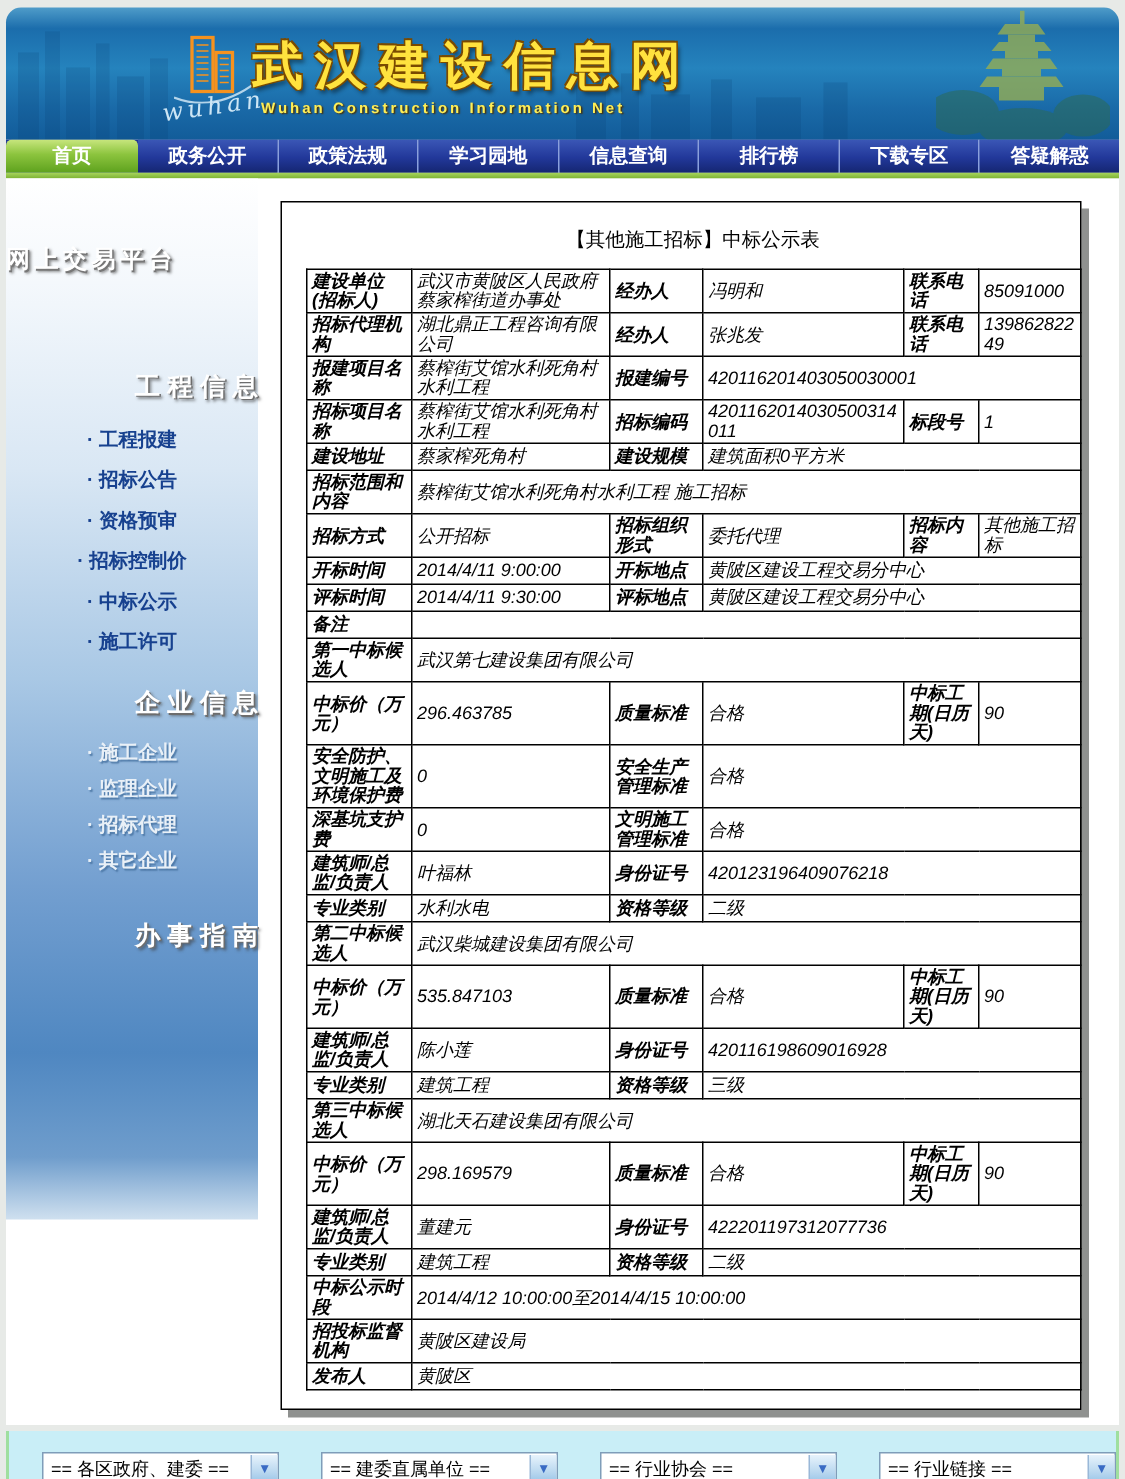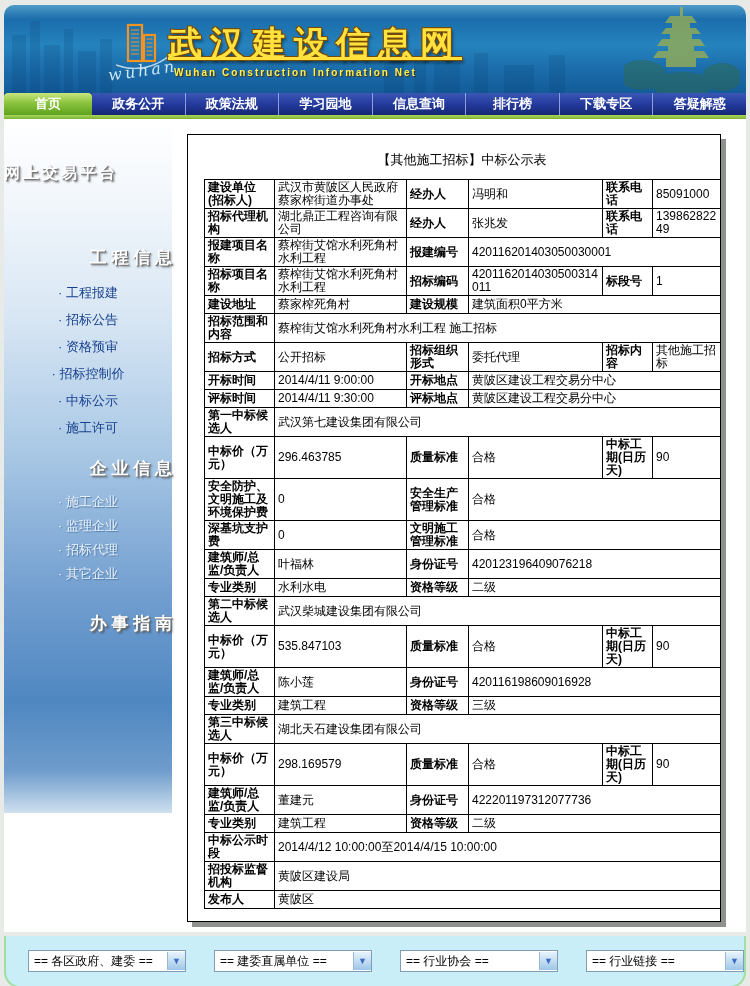--- a/index.html
+++ b/index.html
@@ -18,21 +18,20 @@
   .banner-script{
     position:absolute; left:104px; top:56px;
     font-family:"DejaVu Serif",serif; font-style:italic;
     font-size:16px; color:#cde6f5; letter-spacing:3px;
     transform:rotate(-8deg);
   }
   .banner-title{
     position:absolute; left:164px; top:16px;
     font-size:34px; font-weight:bold; color:#ffe23e; letter-spacing:8px; white-space:nowrap;
     text-shadow:1px 1px 0 #7a4a00,-1px -1px 0 #7a4a00,1px -1px 0 #7a4a00,-1px 1px 0 #7a4a00,2px 3px 3px rgba(0,0,0,.45);
-    text-decoration:underline;
   }
   .banner-subtitle{
     position:absolute; left:170px; top:62px;
     font-size:10px; font-weight:bold; color:#ffee55; letter-spacing:2px; white-space:nowrap;
     text-shadow:1px 1px 1px #4a3000;
   }
   
   .nav{margin:0 4px; height:22px; display:flex; background:#1e3494;}
   .nav-tab{
     flex:1; display:flex; align-items:center; justify-content:center;
@@ -65,35 +64,35 @@
     text-align:right; font-size:17px; font-weight:bold; color:#fff;
     text-shadow:1px 1px 0 #6d6d6d,2px 2px 2px rgba(60,60,60,.6);
     margin-bottom:10px;
   }
   .sb-h-project-info{margin-top:62px;}
   .sb-h-enterprise-info{margin-top:16px;}
   .sb-h-service-guide{margin-top:26px;}
   .sb-h-qa-guide{margin-top:56px;}
   .sb-link{
     height:27px; line-height:27px; text-align:center;
-    font-size:13px; font-weight:normal; color:#17418f; cursor:pointer;
+    font-size:13px; font-weight:bold; color:#17418f; cursor:pointer;
   }
   .sb-link.light{
     height:24px; line-height:24px; color:#e9f0f7;
     text-shadow:1px 1px 1px #4d78a6;
   }
   
   .panel{
     width:534px; background:#fff; border:1px solid #000;
     box-shadow:5px 5px 0 #8f918f; padding-bottom:8px; box-sizing:border-box;padding-left:16px;
   }
   .panel-title{text-align:center; margin:16px 0 10px; font-size:13px; color:#000;}
   table.bid{
     margin:4px auto; border-collapse:collapse; table-layout:fixed;
-    width:516px; font-size:12px; color:#000;
+    width:516px; font-size:12px; color:#000;font-style:italic;
   }
   table.bid td{
     border:1px solid #000; padding:1px 3px; line-height:13px;
     word-break:break-all; vertical-align:middle; height:15px;
   }
   table.bid td.lab{font-weight:bold;}
   
   .bottom-panel{
     margin:4px 4px 0; height:52px; background:#c9eef7;
     border:2px solid #9fdf9f; border-top:none; border-radius:0 0 16px 16px;
@@ -260,20 +259,24 @@
             <td class="lab">开标地点</td>
             <td class="val" colspan="3">黄陂区建设工程交易分中心</td>
           </tr>
           <tr>
             <td class="lab">评标时间</td>
             <td class="val">2014/4/11 9:30:00</td>
             <td class="lab">评标地点</td>
             <td class="val" colspan="3">黄陂区建设工程交易分中心</td>
           </tr>
           <tr>
+            <td class="lab">备注</td>
+            <td class="val" colspan="5"></td>
+          </tr>
+          <tr>
             <td class="lab">第一中标候选人</td>
             <td class="val" colspan="5">武汉第七建设集团有限公司</td>
           </tr>
           <tr>
             <td class="lab">中标价（万元）</td>
             <td class="val">296.463785</td>
             <td class="lab">质量标准</td>
             <td class="val">合格</td>
             <td class="lab">中标工期(日历天)</td>
             <td class="val">90</td>

